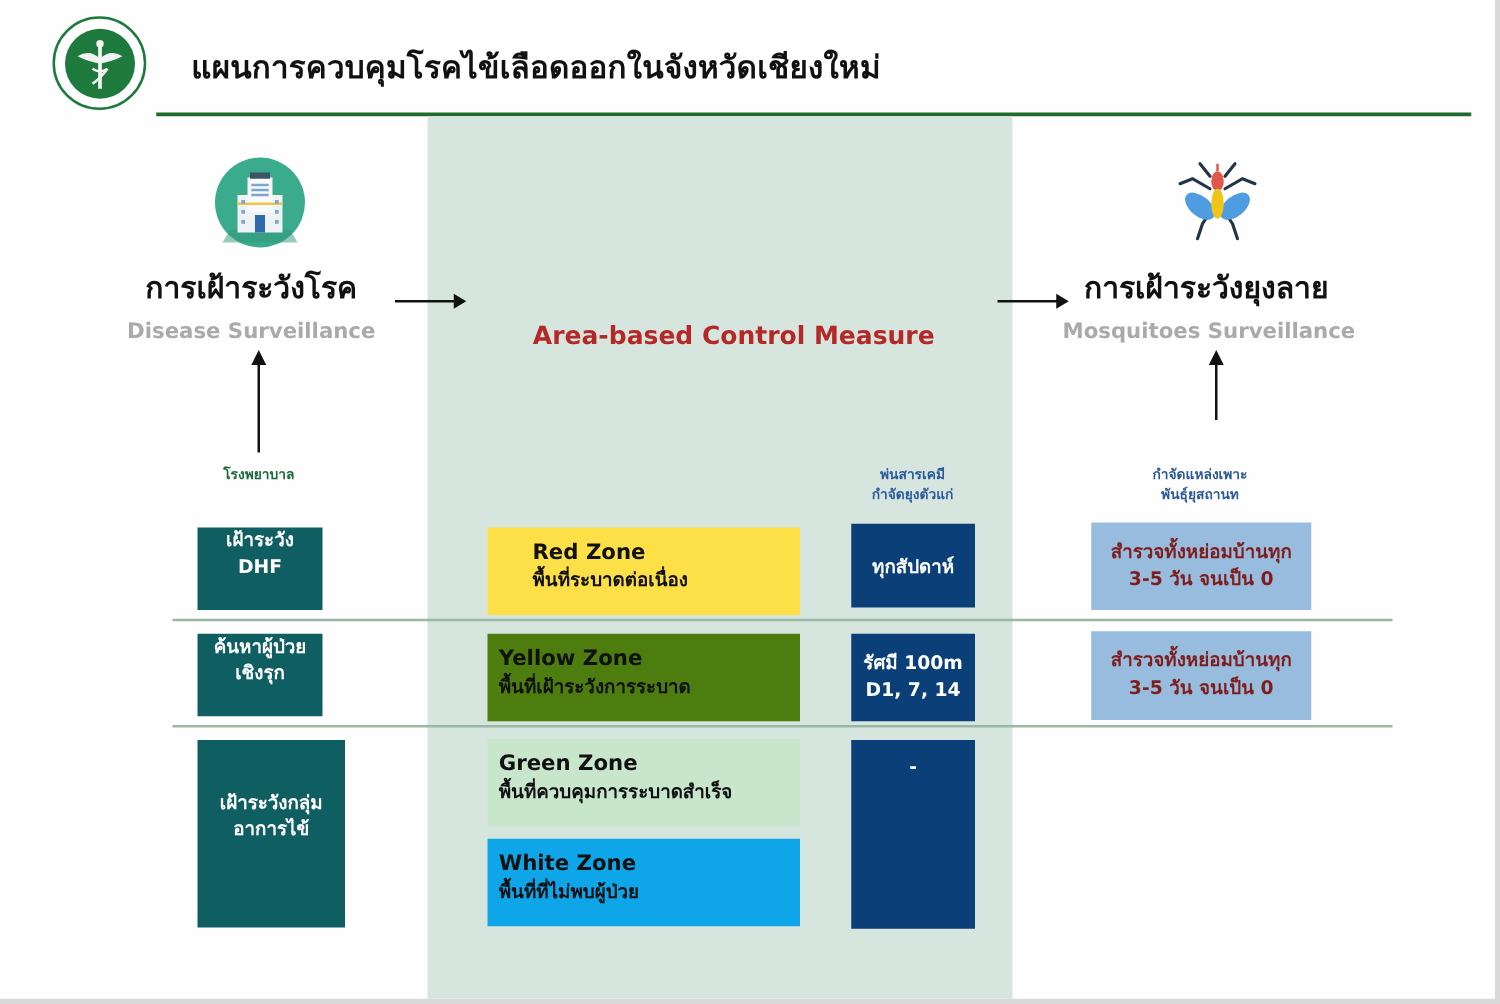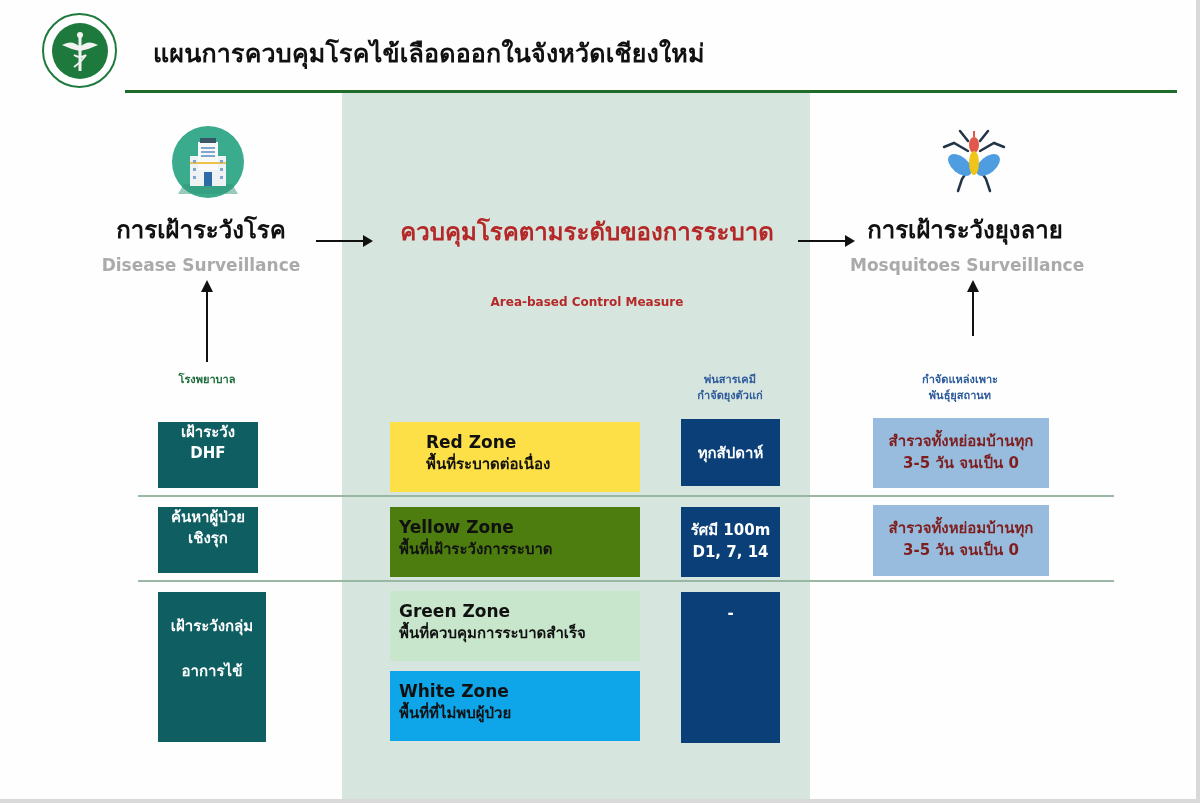--- a/index.html
+++ b/index.html
@@ -12,21 +12,21 @@
 
     .title { position: absolute; left: 153px; top: 33px; font-size: 25px; font-weight: bold; color: #111; letter-spacing: 0.2px; }
     .title-rule { position: absolute; left: 125px; top: 90px; width: 1052px; height: 3px; background: #1f6b2a; }
 
     .mid-band { position: absolute; left: 342px; top: 93px; width: 468px; height: 710px; background: #d6e6de; }
 
     .col-head { position: absolute; text-align: center; }
     .col-head .th { font-size: 24px; font-weight: bold; color: #111; white-space: nowrap; }
     .col-head .en { font-size: 17px; font-weight: bold; color: #aaaaaa; margin-top: 6px; white-space: nowrap; }
     .col-head.mid .th { color: #b52828; }
-    .col-head.mid .en { color: #b52828; font-size: 12px; margin-top: 44px; }
+    .col-head.mid .en { color: #b52828; font-size: 20px; margin-top: 44px; }
 
     .hosp-icon { position: absolute; left: 172px; top: 126px; width: 72px; height: 72px; border-radius: 50%; background: #3aab8c; }
     .mosq-icon { position: absolute; left: 938px; top: 127px; width: 72px; height: 70px; }
 
     .arrow-h { position: absolute; height: 2px; background: #111; }
     .arrow-h::after { content: ""; position: absolute; right: -2px; top: -5px; border-left: 10px solid #111; border-top: 6px solid transparent; border-bottom: 6px solid transparent; }
     .arrow-v { position: absolute; width: 2px; background: #111; }
     .arrow-v::before { content: ""; position: absolute; left: -5px; top: -4px; border-bottom: 12px solid #111; border-left: 6px solid transparent; border-right: 6px solid transparent; }
 
     .sub-label { position: absolute; text-align: center; font-size: 11px; font-weight: bold; line-height: 16px; }
@@ -81,21 +81,20 @@
       <rect x="48" y="42" width="3" height="3" fill="#7fa7c9"></rect>
       <rect x="48" y="50" width="3" height="3" fill="#7fa7c9"></rect>
     </svg>
   </div>
   <div class="col-head" style="left:96px; top:210px; width:210px;">
     <div class="th">การเฝ้าระวังโรค</div>
     <div class="en">Disease Surveillance</div>
   </div>
 
   <div class="col-head mid" style="left:372px; top:212px; width:430px;">
-    <div class="th">ควบคุมโรคตามระดับของการระบาด</div>
     <div class="en">Area-based Control Measure</div>
   </div>
 
   <div class="mosq-icon">
     <svg width="72" height="70" viewBox="0 0 72 70">
       <g stroke="#223447" stroke-width="2.5" fill="none" stroke-linecap="round">
         <path d="M30 14 L22 4"></path>
           <path d="M42 14 L50 4"></path>
         <path d="M30 24 L16 16 L6 20"></path>
           <path d="M42 24 L56 16 L66 20"></path>
@@ -158,21 +157,21 @@
   </div>
   <div class="box navy" style="left:681px; top:507px; width:99px; height:70px;">
     <div>รัศมี 100m</div>
     <div>D1, 7, 14</div>
   </div>
   <div class="box lblue" style="left:873px; top:505px; width:176px; height:71px;">
     <div>สำรวจทั้งหย่อมบ้านทุก</div>
     <div>3-5 วัน จนเป็น 0</div>
   </div>
 
-  <div class="box teal" style="left:158px; top:592px; width:108px; height:150px; padding-top:24px;gap:24px;">
+  <div class="box teal" style="left:158px; top:592px; width:118px; height:150px; padding-top:40px;">
     <div>เฝ้าระวังกลุ่ม</div>
     <div>อาการไข้</div>
   </div>
   <div class="zone" style="left:390px; top:591px; width:250px; height:70px; background:#c8e6cb;">
     <div class="zname">Green Zone</div>
     <div class="zdesc">พื้นที่ควบคุมการระบาดสำเร็จ</div>
   </div>
   <div class="zone" style="left:390px; top:671px; width:250px; height:70px; background:#0ea5e9;">
     <div class="zname">White Zone</div>
     <div class="zdesc">พื้นที่ที่ไม่พบผู้ป่วย</div>

